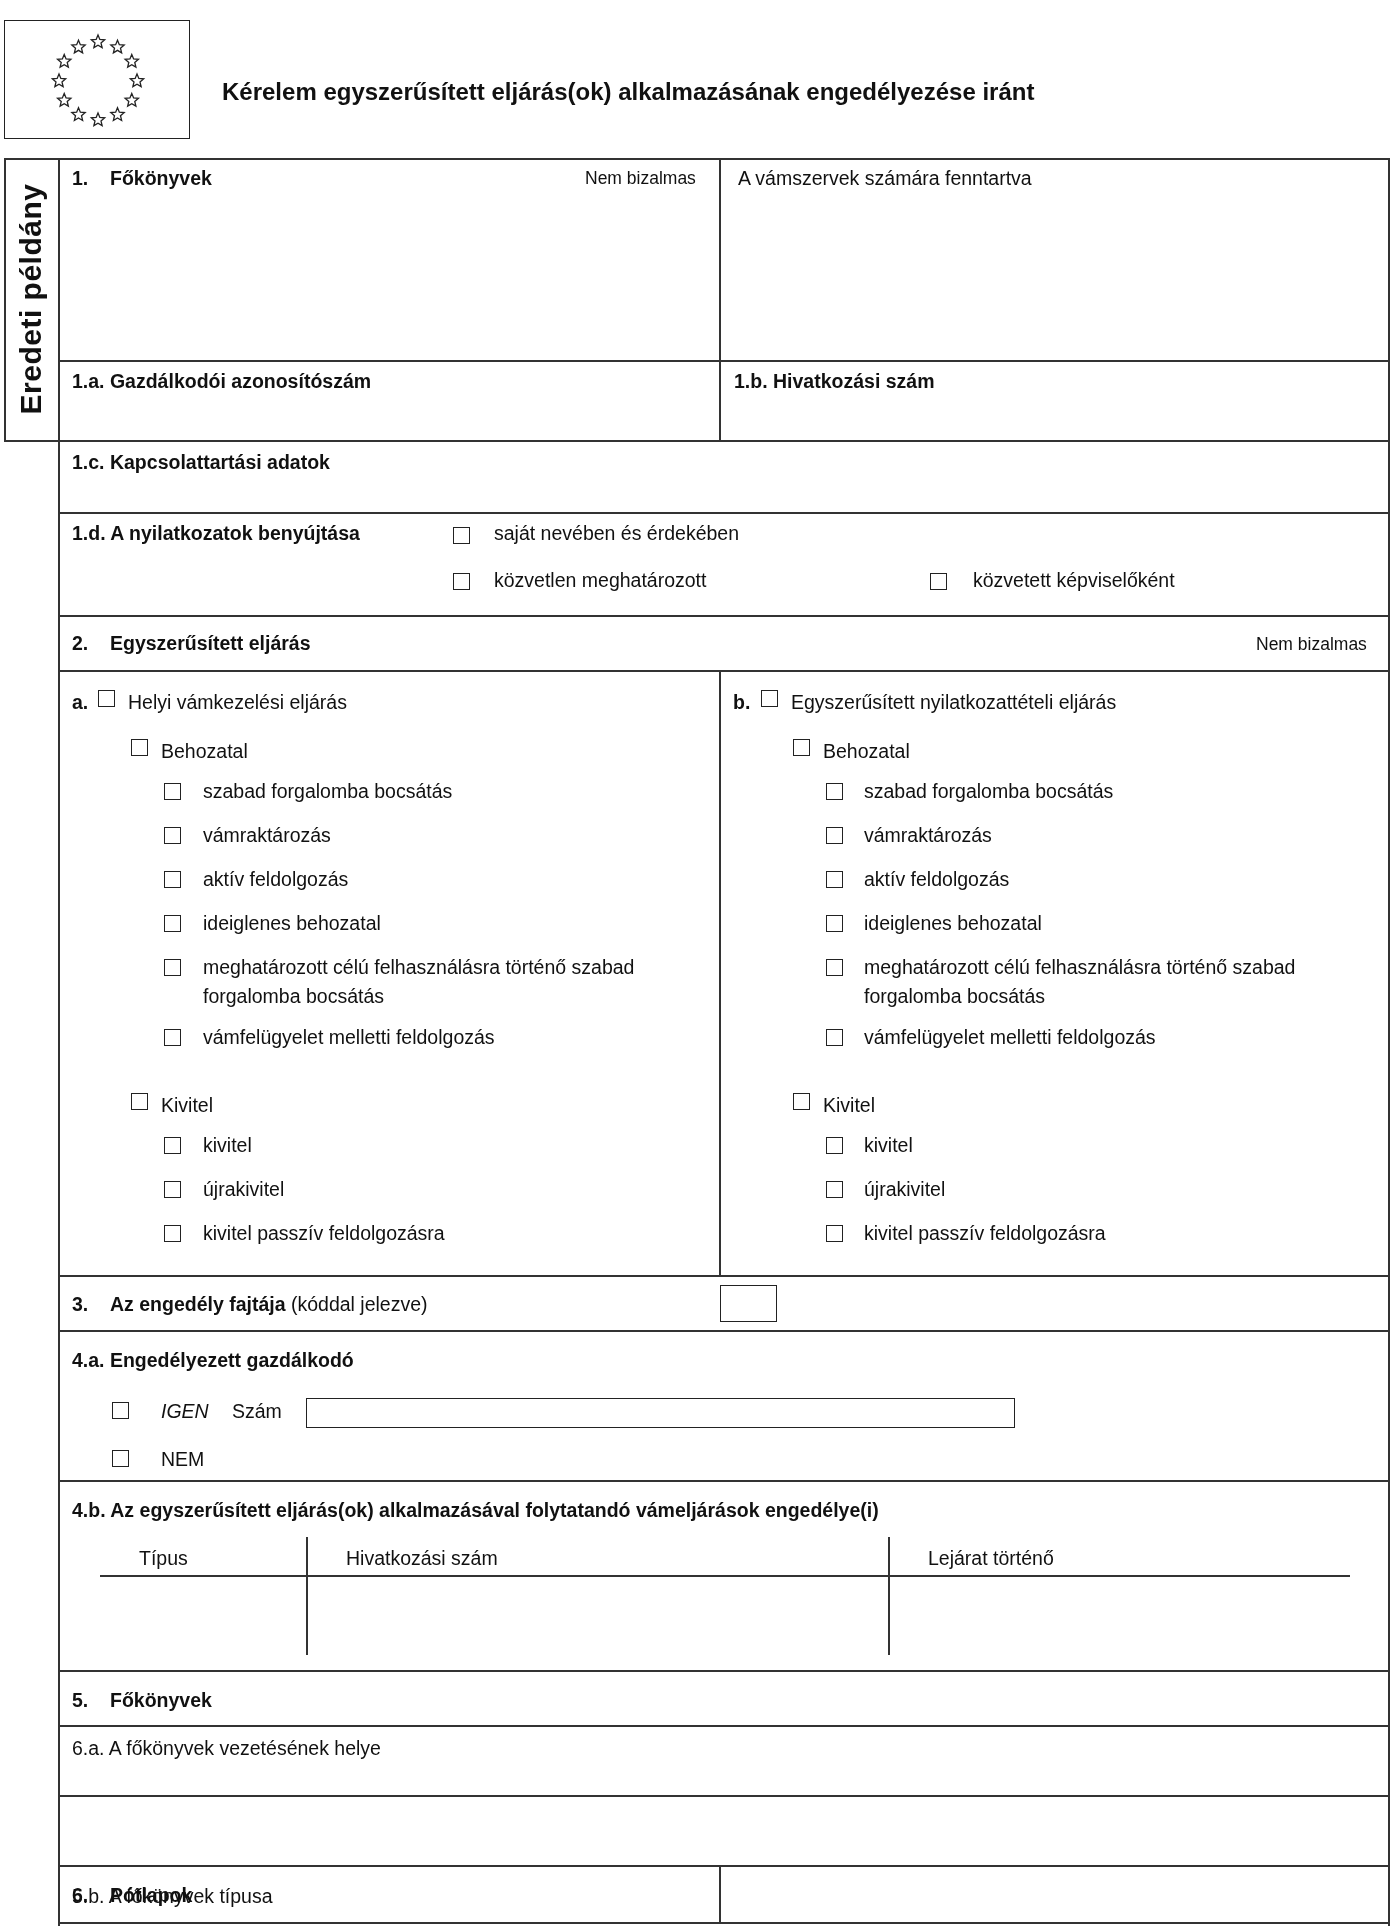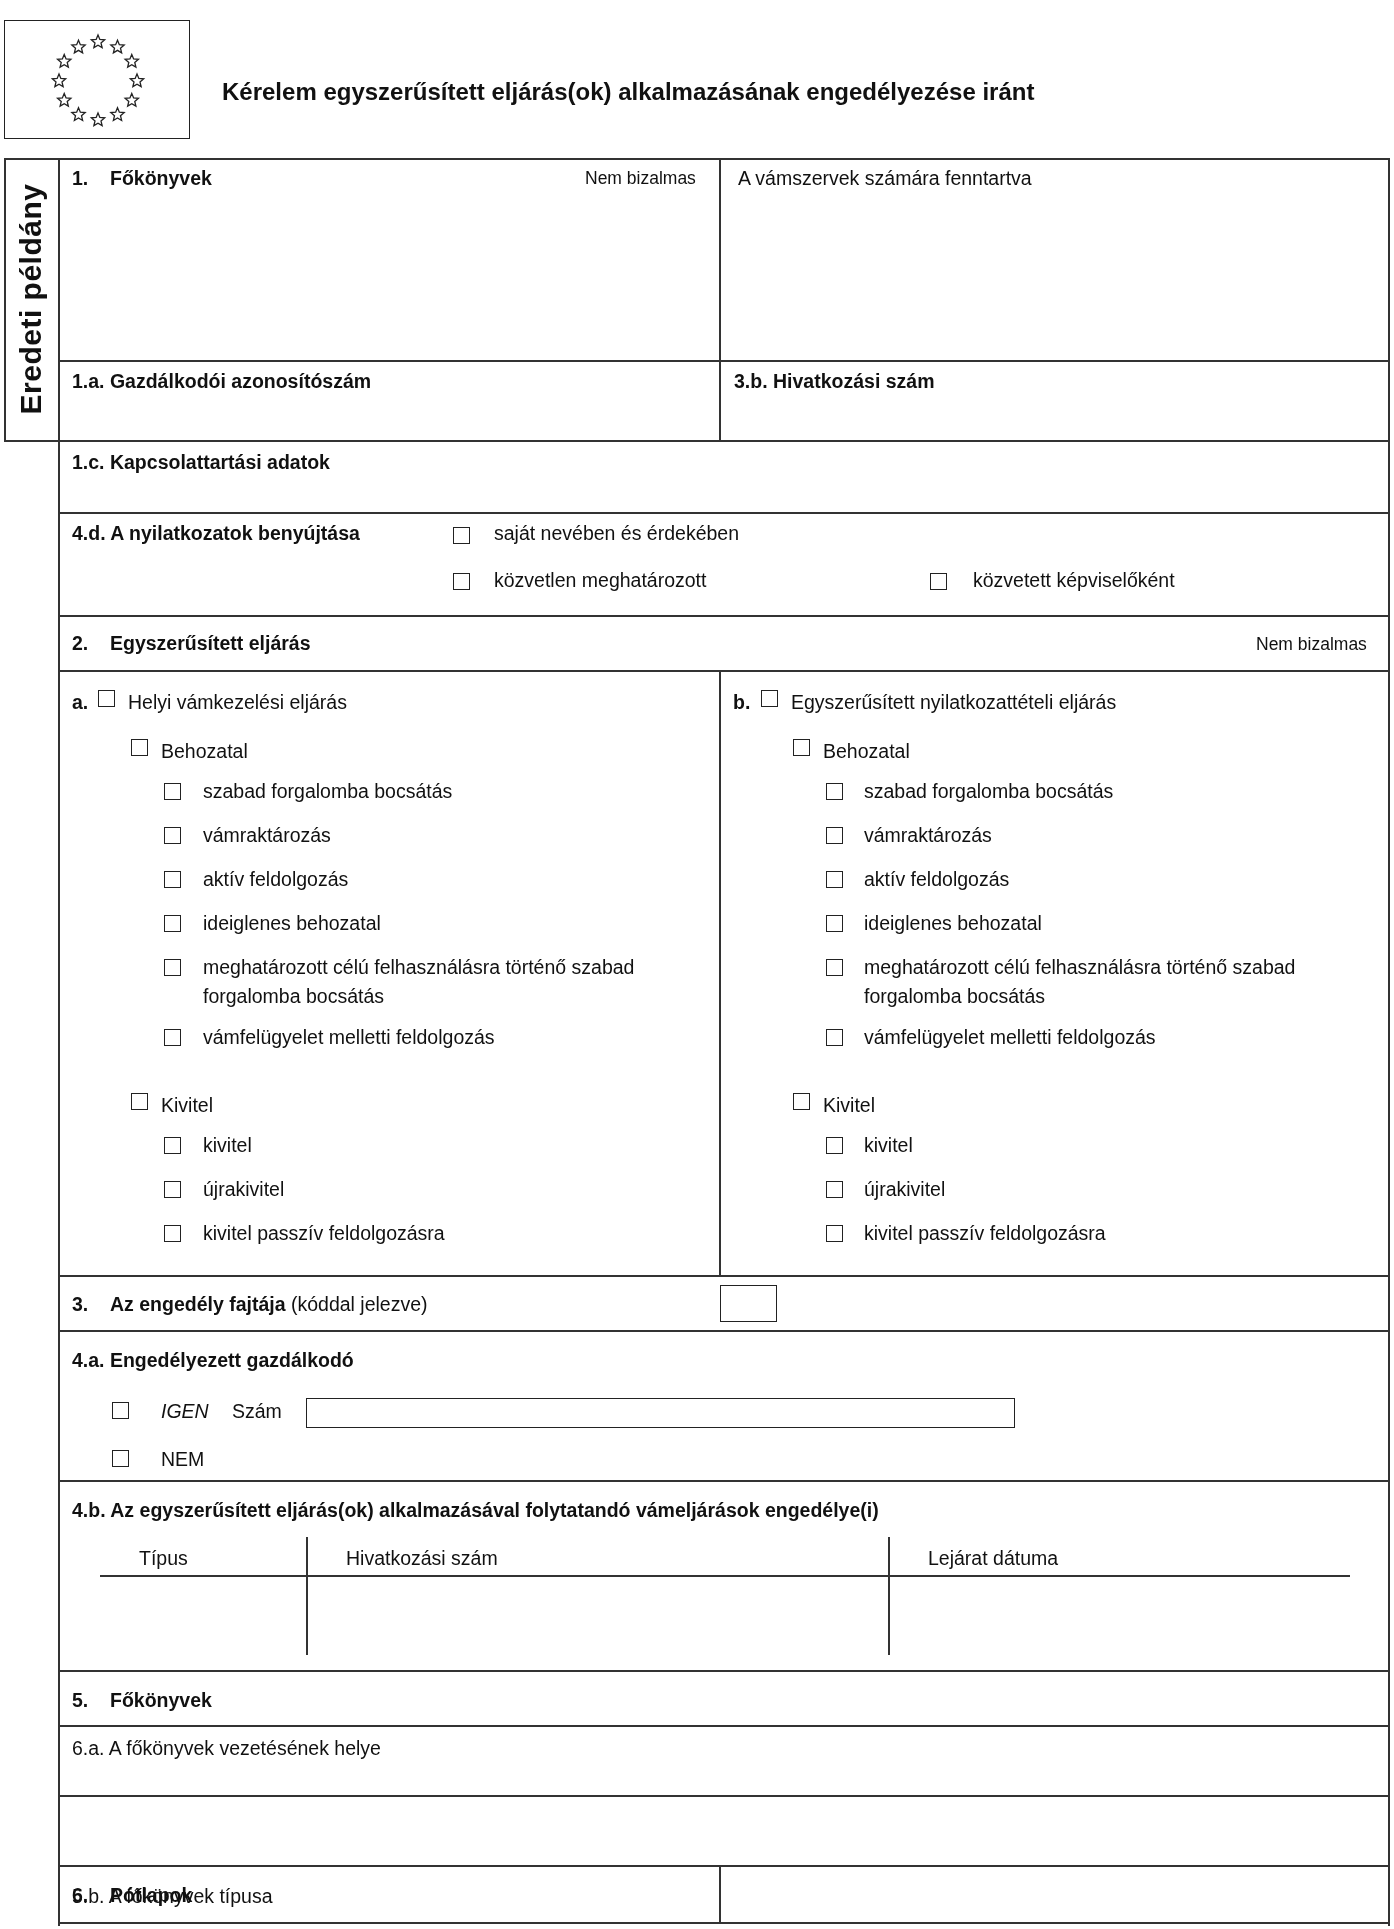--- a/index.html
+++ b/index.html
@@ -71,27 +71,27 @@
 
 <div class="txt b" style="left:72px;top:167px;">1.</div>
 <div class="txt b" style="left:110px;top:167px;">Főkönyvek</div>
 <div class="txt small" style="left:585px;top:168px;">Nem bizalmas</div>
 <div class="txt" style="left:738px;top:167px;">A vámszervek számára fenntartva</div>
 <div class="abs" style="left:60px;top:195px;width:658px;height:164px;"></div>
 <div class="abs" style="left:721px;top:195px;width:666px;height:164px;"></div>
 
 <div class="txt b" style="left:72px;top:370px;">1.a.  Gazdálkodói azonosítószám</div>
 <div class="abs" style="left:60px;top:398px;width:658px;height:40px;"></div>
-<div class="txt b" style="left:734px;top:370px;">3.b.  Hivatkozási szám</div>
+<div class="txt b" style="left:734px;top:370px;">1.b.  Hivatkozási szám</div>
 <div class="abs" style="left:721px;top:398px;width:666px;height:40px;"></div>
 
 <div class="txt b" style="left:72px;top:451px;">1.c.  Kapcsolattartási adatok</div>
 <div class="abs" style="left:60px;top:478px;width:1327px;height:32px;"></div>
 
-<div class="txt b" style="left:72px;top:522px;">4.d.  A nyilatkozatok benyújtása</div>
+<div class="txt b" style="left:72px;top:522px;">1.d.  A nyilatkozatok benyújtása</div>
 <div class="cb" style="left:453px;top:527px;"></div>
 <div class="txt" style="left:494px;top:522px;">saját nevében és érdekében</div>
 <div class="cb" style="left:453px;top:573px;"></div>
 <div class="txt" style="left:494px;top:569px;">közvetlen meghatározott</div>
 <div class="cb" style="left:930px;top:573px;"></div>
 <div class="txt" style="left:973px;top:569px;">közvetett képviselőként</div>
 
 <div class="txt b" style="left:72px;top:632px;">2.</div>
 <div class="txt b" style="left:110px;top:632px;">Egyszerűsített eljárás</div>
 <div class="txt small" style="left:1256px;top:634px;">Nem bizalmas</div>
@@ -172,21 +172,21 @@
 <div class="txt" style="left:161px;top:1400px;font-style:italic;">IGEN</div>
 <div class="txt" style="left:232px;top:1400px;">Szám</div>
 <div class="input-box" style="left:306px;top:1398px;width:709px;height:30px;"></div>
 <div class="cb" style="left:112px;top:1450px;"></div>
 <div class="txt" style="left:161px;top:1448px;">NEM</div>
 
 <div class="txt b" style="left:72px;top:1499px;">4.b.  Az egyszerűsített eljárás(ok) alkalmazásával folytatandó vámeljárások engedélye(i)</div>
 <div>
   <div class="txt" style="left:139px;top:1547px;text-align:right;">Típus</div>
   <div class="txt" style="left:346px;top:1547px;">Hivatkozási szám</div>
-  <div class="txt" style="left:928px;top:1547px;">Lejárat dátuma</div>
+  <div class="txt" style="left:928px;top:1547px;">Lejárat történő</div>
   <div class="line-h" style="left:100px;top:1575px;width:1250px;"></div>
   <div class="line-v" style="left:306px;top:1537px;height:118px;"></div>
   <div class="line-v" style="left:888px;top:1537px;height:118px;"></div>
   <div class="abs" style="left:100px;top:1580px;width:204px;height:74px;"></div>
   <div class="abs" style="left:310px;top:1580px;width:576px;height:74px;"></div>
   <div class="abs" style="left:892px;top:1580px;width:458px;height:74px;"></div>
 </div>
 
 <div class="txt b" style="left:72px;top:1689px;">5.</div>
 <div class="txt b" style="left:110px;top:1689px;">Főkönyvek</div>

